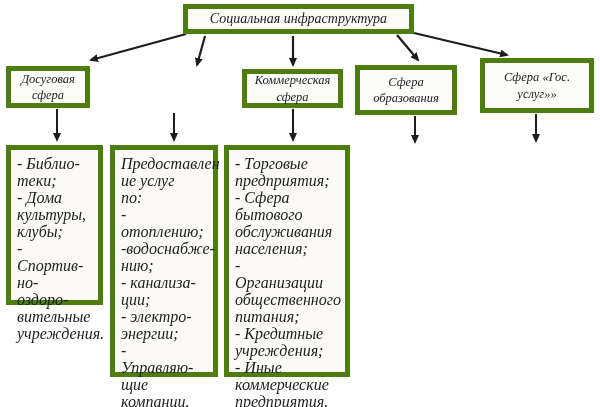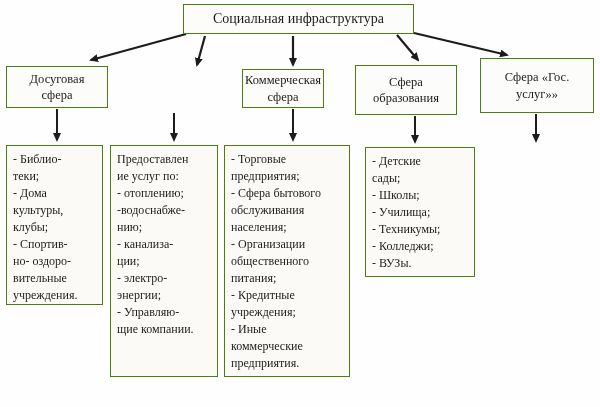--- a/index.html
+++ b/index.html
@@ -17,45 +17,46 @@
     color: #1c1c1c;
   }
   .arrows {
     position: absolute;
     left: 0; top: 0;
     width: 600px; height: 407px;
     pointer-events: none;
   }
   .box {
     position: absolute;
-    border: 1px solid #4d7c0f;
+    border: 5px solid #4d7c0f;
     background: #fcfcfa;
     box-sizing: border-box;
+    font-style: italic;
   }
   .node-label {
     white-space: pre-line;
     text-align: center;
   }
   .title-box {
     left: 183px; top: 4px; width: 231px; height: 30px;
     display: flex; align-items: center; justify-content: center;
     font-size: 14px;
   }
   .header-box {
     display: flex; align-items: center; justify-content: center;
     font-size: 12.5px;
     line-height: 1.3;
   }
-  .hb1 { left: 6px;   top: 66px; width: 102px; height: 42px; }
+  .hb1 { left: 6px;   top: 66px; width: 84px; height: 42px; }
   .hb2 { left: 124px; top: 70px; width: 97px;  height: 42px; }
-  .hb3 { left: 242px; top: 69px; width: 82px; height: 39px; }
+  .hb3 { left: 242px; top: 69px; width: 101px; height: 39px; }
   .hb4 { left: 355px; top: 65px; width: 102px; height: 50px; }
   .hb5 { left: 480px; top: 58px; width: 114px; height: 55px; align-items: center; }
   .detail-box {
-    font-size: 12px;
+    font-size: 16px;
     line-height: 17px;
     padding: 5px 14px 3px 6px;
     background: #fbfaf7;
   }
   .detail-text { white-space: pre-line; }
   .db1 { left: 6px;   top: 145px; width: 97px;  height: 160px; }
   .db2 { left: 110px; top: 145px; width: 108px; height: 232px; }
   .db3 { left: 224px; top: 145px; width: 126px; height: 232px; }
   .db4 { left: 365px; top: 147px; width: 110px; height: 130px; }
   .db5 { left: 479px; top: 146px; width: 118px; height: 259px; }
@@ -136,23 +137,14 @@
 населения;
 - Организации
 общественного
 питания;
 - Кредитные
 учреждения;
 - Иные
 коммерческие
 предприятия.</span>
   </div>
-  <div class="box detail-box db4">
-    <span class="detail-text">- Детские
-сады;
-- Школы;
-- Училища;
-- Техникумы;
-- Колледжи;
-- ВУЗы.</span>
-  </div>
 
 </div>
 
 </body></html>

